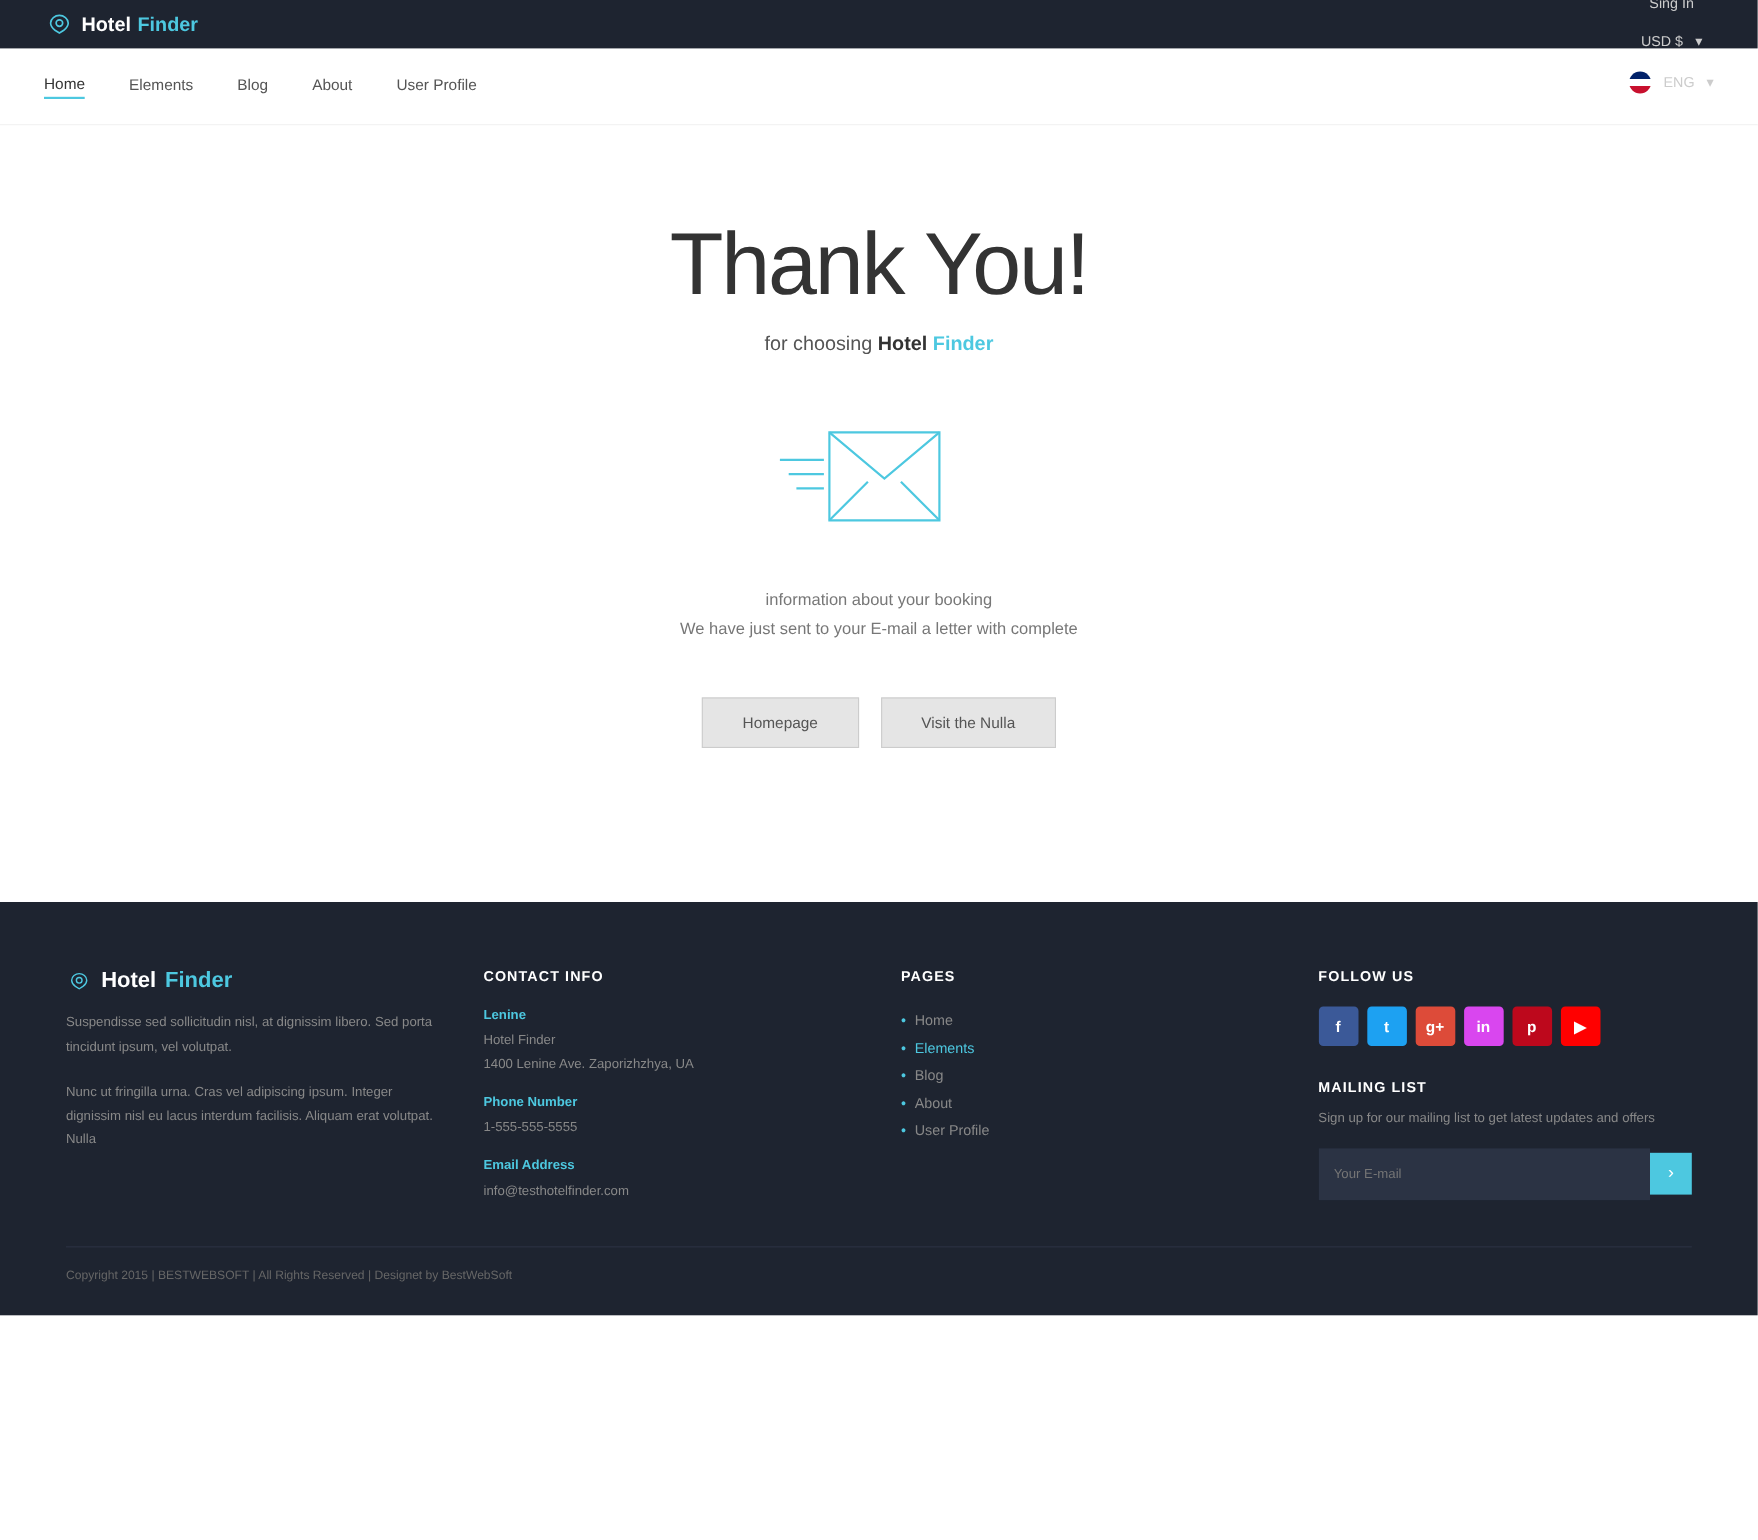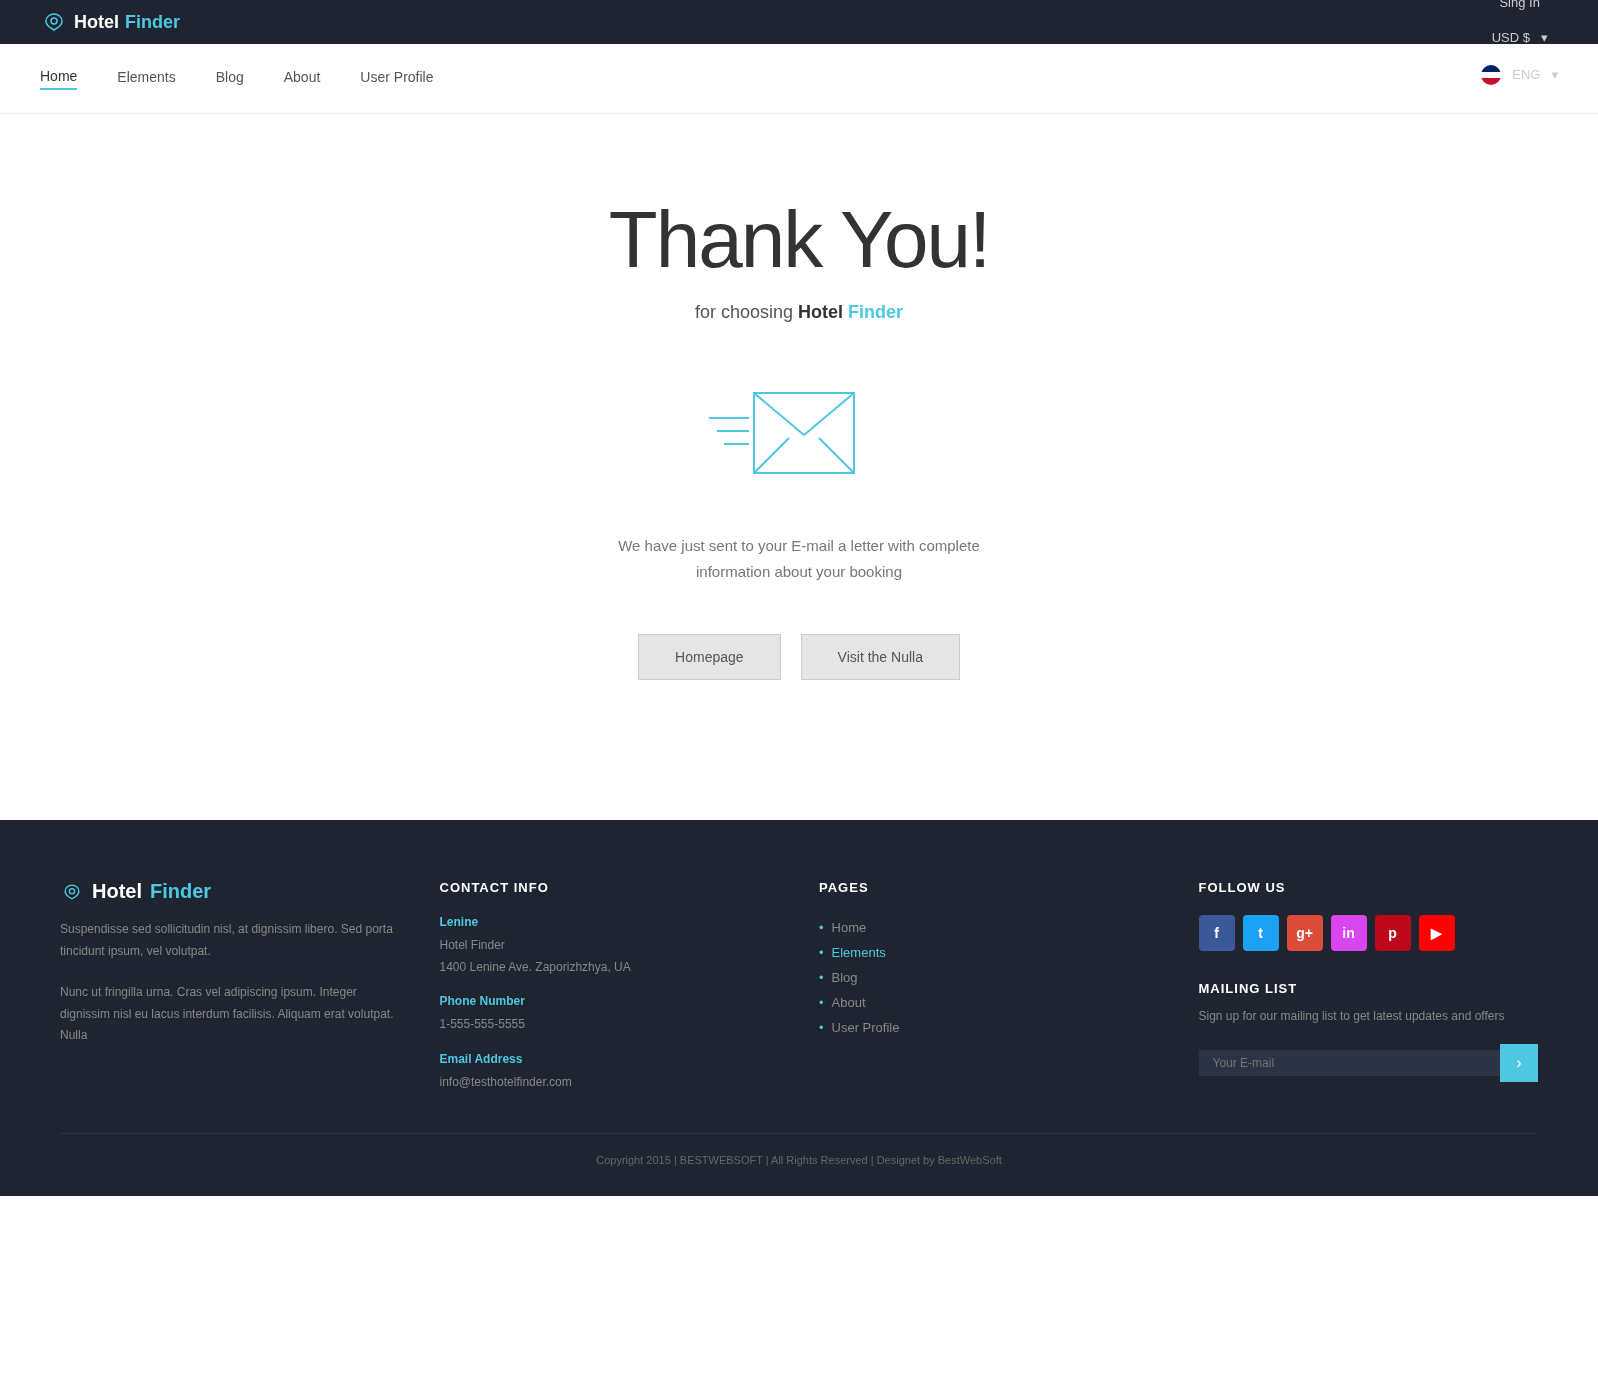--- a/index.html
+++ b/index.html
@@ -243,39 +243,39 @@
       align-items: center;
     }
     .email-input {
       flex: 1;
       padding: 7px 14px;
       background: #2b3344;
       border: none;
       color: #aaa;
       font-size: 12px;
       outline: none;
-      height: 26px;
+      height: 47px;
     }
     .email-submit {
       width: 38px;
       height: 38px;
       background: #4dc8e0;
       border: none;
       cursor: pointer;
       display: flex;
       align-items: center;
       justify-content: center;
       color: #fff;
       font-size: 16px;
     }
 
     .footer-bottom {
       border-top: 1px solid #2b3344;
       padding-top: 20px;
-      text-align: center;
+      text-align: left;
       font-size: 11px;
       color: #666;
     }
   </style>
 </head>
 <body>
 
 <nav class="top-nav">
   <div class="top-nav-logo">
     <svg class="logo-icon" viewBox="0 0 28 20" fill="none" xmlns="http://www.w3.org/2000/svg">
@@ -327,22 +327,22 @@
 
       <line x1="155" y1="110" x2="120" y2="75" stroke="#4dc8e0" stroke-width="2"></line>
 
       <line x1="10" y1="55" x2="50" y2="55" stroke="#4dc8e0" stroke-width="2"></line>
       <line x1="18" y1="68" x2="50" y2="68" stroke="#4dc8e0" stroke-width="2"></line>
       <line x1="25" y1="81" x2="50" y2="81" stroke="#4dc8e0" stroke-width="2"></line>
     </svg>
   </div>
 
   <div class="description">
+    <p>information about your booking</p>
     <p>We have just sent to your E-mail a letter with complete</p>
-    <p>information about your booking</p>
   </div>
 
   <div class="hero-buttons">
     <a class="btn-outline">Homepage</a>
     <a class="btn-outline">Visit the Nulla</a>
   </div>
 </section>
 
 <footer class="footer">
   <div class="footer-grid">

